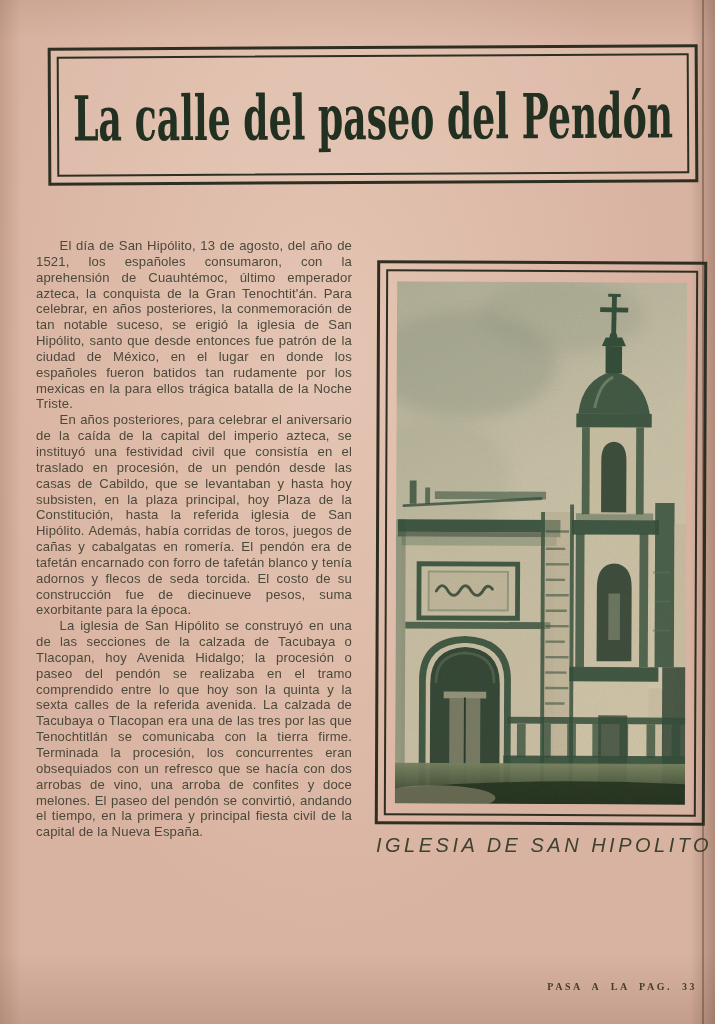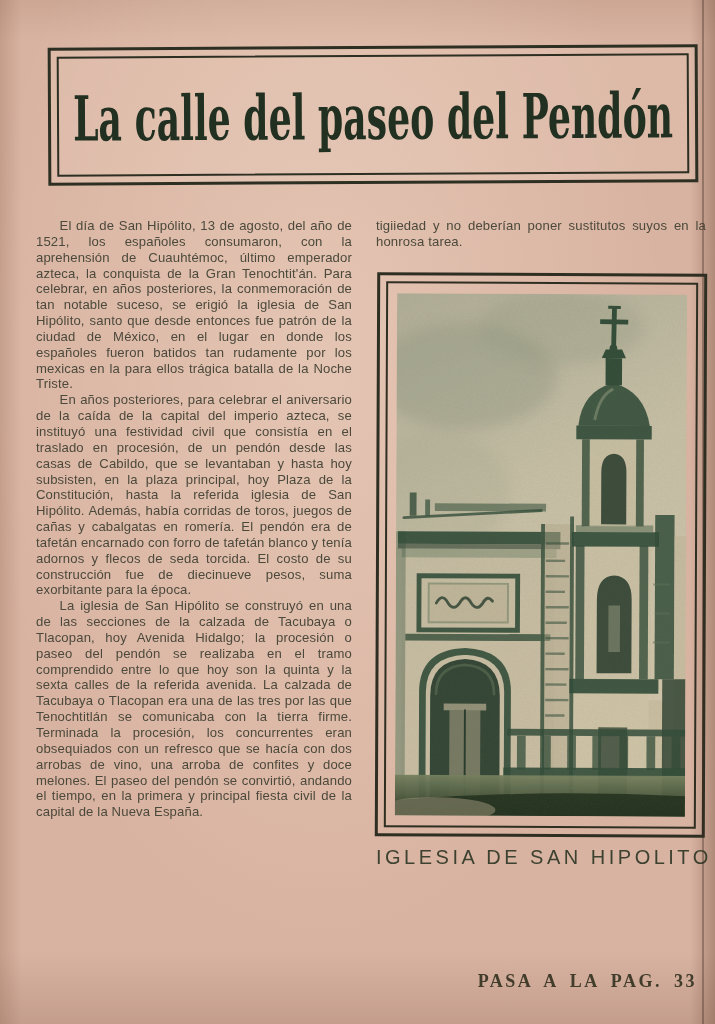--- a/index.html
+++ b/index.html
@@ -30,49 +30,49 @@
     display:flex; align-items:center; justify-content:center;
   }
   .masthead-title-svg { display:block; }
   .masthead-title-svg text {
     font-family:"DejaVu Serif", serif; font-weight:bold;
     fill:#223021;
   }
 
   
   .columns {
-    position:absolute; left:36px; top:218px; width:670px;
+    position:absolute; left:36px; top:238px; width:670px;
     display:flex; gap:24px;
   }
   .col {
     width:330px; color:#4b493b;
     font-size:13.1px; line-height:15.85px; text-align:justify;
     letter-spacing:0.15px;
   }
   .col p { text-indent:1.8em; margin:0; }
   .right-col p:first-child { text-indent:0; }
 
   
   .figure-block { margin-top:23px; }
   .figure-frame {
     border:3px solid #2e2f22; padding:6px; transform:rotate(0.25deg);
   }
   .figure-frame-inner { border:2px solid #2e2f22; padding:10px 9px; }
   .church-svg { display:block; width:100%; height:auto; }
   .figure-caption {
     margin-top:13px; text-align:left;
     font-size:20px; letter-spacing:3.5px; color:#3d4230;
-    font-family:"Liberation Sans", sans-serif; white-space:nowrap;
+    font-family:"Liberation Sans", sans-serif; white-space:nowrap;font-style:italic;
   }
 
   
   .footer-line {
     position:absolute; right:18px; bottom:32px;
     font-family:"Liberation Serif", serif; font-weight:bold;
-    font-size:18px; letter-spacing:2.5px; word-spacing:5px; color:#423d2b;text-align:right;
+    font-size:10px; letter-spacing:2.5px; word-spacing:5px; color:#423d2b;text-align:right;
   }
 </style>
 </head>
 <body>
 
 <div class="page">
 
   <div class="masthead">
     <div class="masthead-inner">
       <svg class="masthead-title-svg" width="628" height="112" viewBox="0 0 628 112">
@@ -84,21 +84,20 @@
   <div class="columns">
 
     <div class="col left-col">
         <p>El día de San Hipólito, 13 de agosto, del año de 1521, los españoles consumaron, con la aprehensión de Cuauhtémoc, último emperador azteca, la conquista de la Gran Tenochtit'án. Para celebrar, en años posteriores, la conmemoración de tan notable suceso, se erigió la iglesia de San Hipólito, santo que desde entonces fue patrón de la ciudad de México, en el lugar en donde los españoles fueron batidos tan rudamente por los mexicas en la para ellos trágica batalla de la Noche Triste.</p>
         <p>En años posteriores, para celebrar el aniversario de la caída de la capital del imperio azteca, se instituyó una festividad civil que consistía en el traslado en procesión, de un pendón desde las casas de Cabildo, que se levantaban y hasta hoy subsisten, en la plaza principal, hoy Plaza de la Constitución, hasta la referida iglesia de San Hipólito. Además, había corridas de toros, juegos de cañas y cabalgatas en romería. El pendón era de tafetán encarnado con forro de tafetán blanco y tenía adornos y flecos de seda torcida. El costo de su construcción fue de diecinueve pesos, suma exorbitante para la época.</p>
         <p>La iglesia de San Hipólito se construyó en una de las secciones de la calzada de Tacubaya o Tlacopan, hoy Avenida Hidalgo; la procesión o paseo del pendón se realizaba en el tramo comprendido entre lo que hoy son la quinta y la sexta calles de la referida avenida. La calzada de Tacubaya o Tlacopan era una de las tres por las que Tenochtitlán se comunicaba con la tierra firme. Terminada la procesión, los concurrentes eran obsequiados con un refresco que se hacía con dos arrobas de vino, una arroba de confites y doce melones. El paseo del pendón se convirtió, andando el tiempo, en la primera y principal fiesta civil de la capital de la Nueva España.</p>
       </div>
 
     <div class="col right-col">
       <div>
-          <p>tigiiedad y no deberían poner sustitutos suyos en la honrosa tarea.</p>
         </div>
 
       <div class="figure-block">
         <div class="figure-frame">
           <div class="figure-frame-inner">
             <svg class="church-svg" viewBox="0 0 300 540">
               <defs>
                 <linearGradient id="sky" x1="0" y1="0" x2="0.25" y2="1">
                   <stop offset="0" stop-color="#b4b09a"></stop>
                   <stop offset="0.45" stop-color="#cbc3aa"></stop>

